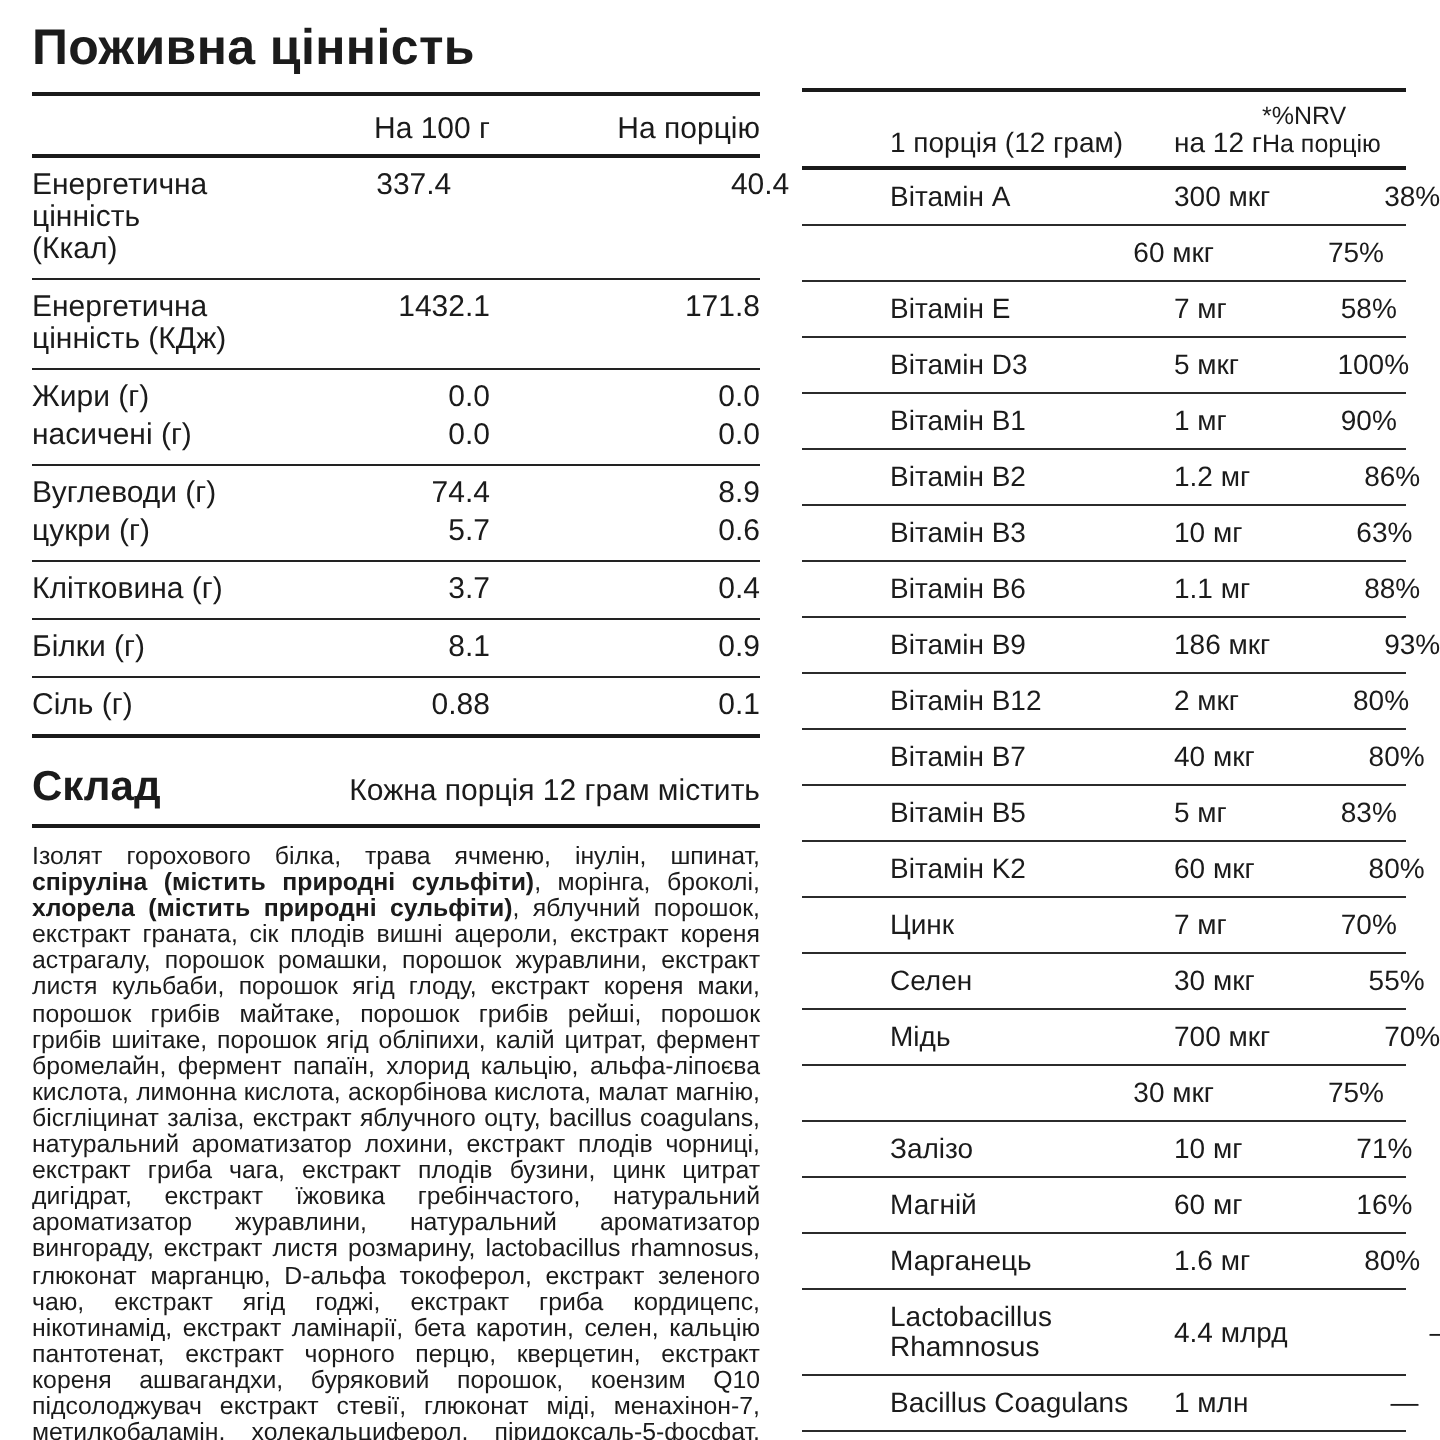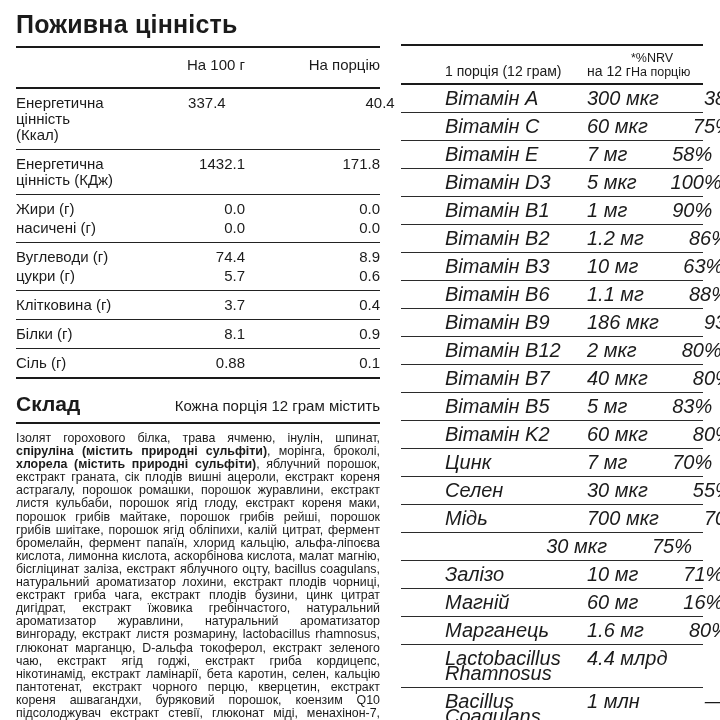--- a/index.html
+++ b/index.html
@@ -12,21 +12,21 @@
   .page { display: flex; gap: 21px; padding: 8px 16px 0 16px; }
   .col-left  { width: 364px; flex: none; }
   .col-right { width: 302px; flex: none; margin-top: 36px; }
 
   
   .title {
     font-size: 25px; font-weight: 600; letter-spacing: .2px;
     padding: 2px 0 7px 0;
     border-bottom: 2px solid #1a1a1a;
   }
-  .nhead { display: flex; align-items: flex-start; padding: 8px 0 14px 0;
+  .nhead { display: flex; align-items: flex-start; padding: 8px 0 4px 0;
            border-bottom: 2px solid #1a1a1a; font-size: 15px; }
   .nrow  { display: flex; align-items: baseline; padding: 6px 0; font-size: 15px;
            border-top: 1.5px solid #222; line-height: 16px; }
   #nutrition-rows .nrow:first-child { border-top: none; gap: 34px; }
   .nrow.sub { border-top: none; padding-top: 0; margin-top: -3px; }
   .ntable { border-bottom: 2px solid #1a1a1a; }
   .nc1 { flex: 1; }
   .nc2 { width: 88px;  text-align: right; flex: none; }
   .nc3 { width: 135px; text-align: right; flex: none; }
 
@@ -38,22 +38,22 @@
   .ingredients { margin-top: 8px; font-size: 12.4px; line-height: 13.1px;
                  text-align: justify; }
   .ingredients b { font-weight: bold; }
 
   
   .vtable { border-top: 2px solid #1a1a1a; border-bottom: 1px solid #2b2b2b; }
   .vhead { display: flex; align-items: flex-end; padding: 5px 0 4px 0;
            border-bottom: 2px solid #1a1a1a; font-size: 14px; line-height: 15px; }
   .vhead .vc3 { font-size: 12.5px; line-height: 14px; text-align: left;
                 padding-right: 0; }
-  .vrow { display: flex; padding: 6px 0; font-size: 20px;
-          line-height: 15px; border-top: 1px solid #2b2b2b; font-style: italic; }
+  .vrow { display: flex; align-items: center; padding: 6px 0; font-size: 14px;
+          line-height: 15px; border-top: 1px solid #2b2b2b; }
   .vtable .vrow:first-child { border-top: none; }
   .vc1 { width: 142px; flex: none; margin-left: 44px; }
   .vc2 { flex: 1; text-align: right; white-space: nowrap; }
   .vc3 { width: 96px; flex: none; text-align: right; padding-right: 11px; }
 </style>
 </head>
 <body>
 
 <div class="page">
 
@@ -134,21 +134,20 @@
           <div>На порцію</div>
         </div>
       </div>
       <div id="vitamin-rows">
           <div class="vrow">
             <div class="vc1">Вітамін A</div>
             <div class="vc2">300 мкг</div>
             <div class="vc3">38%</div>
           </div>
           <div class="vrow">
-            <div class="vc1">Вітамін C</div>
             <div class="vc2">60 мкг</div>
             <div class="vc3">75%</div>
           </div>
           <div class="vrow">
             <div class="vc1">Вітамін E</div>
             <div class="vc2">7 мг</div>
             <div class="vc3">58%</div>
           </div>
           <div class="vrow">
             <div class="vc1">Вітамін D3</div>

